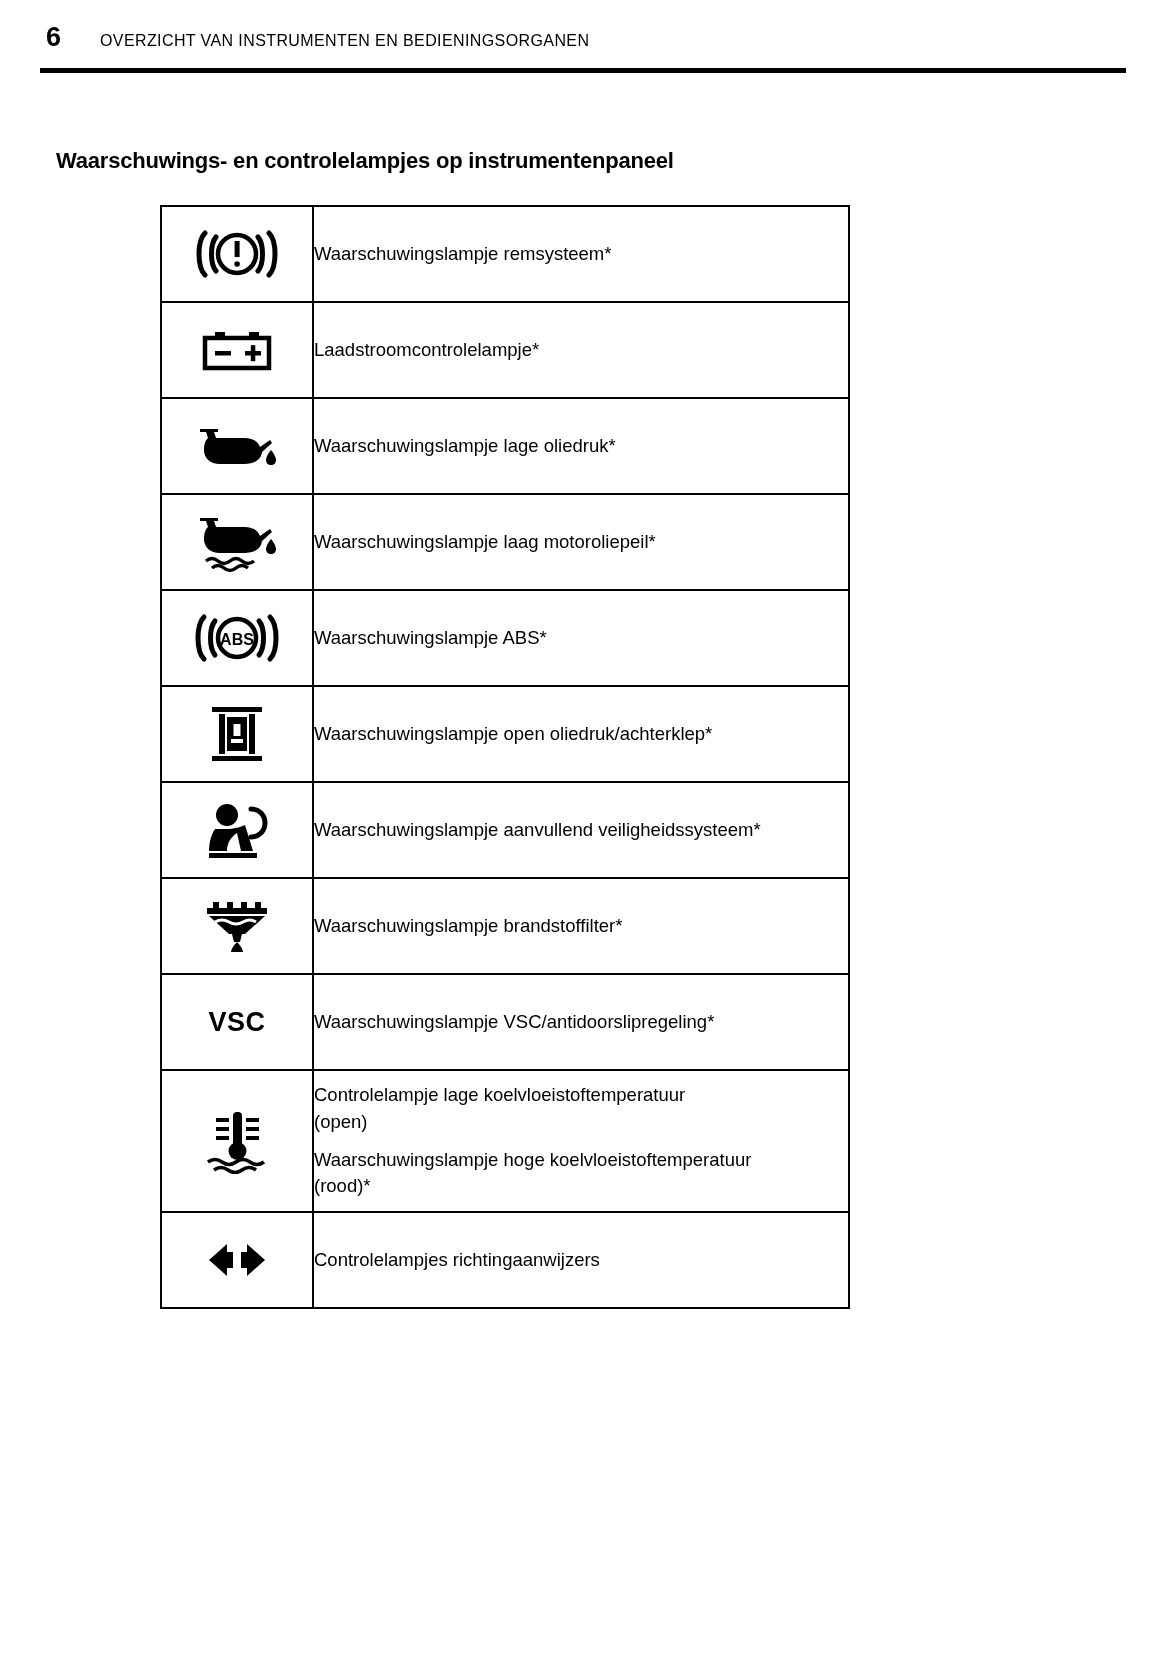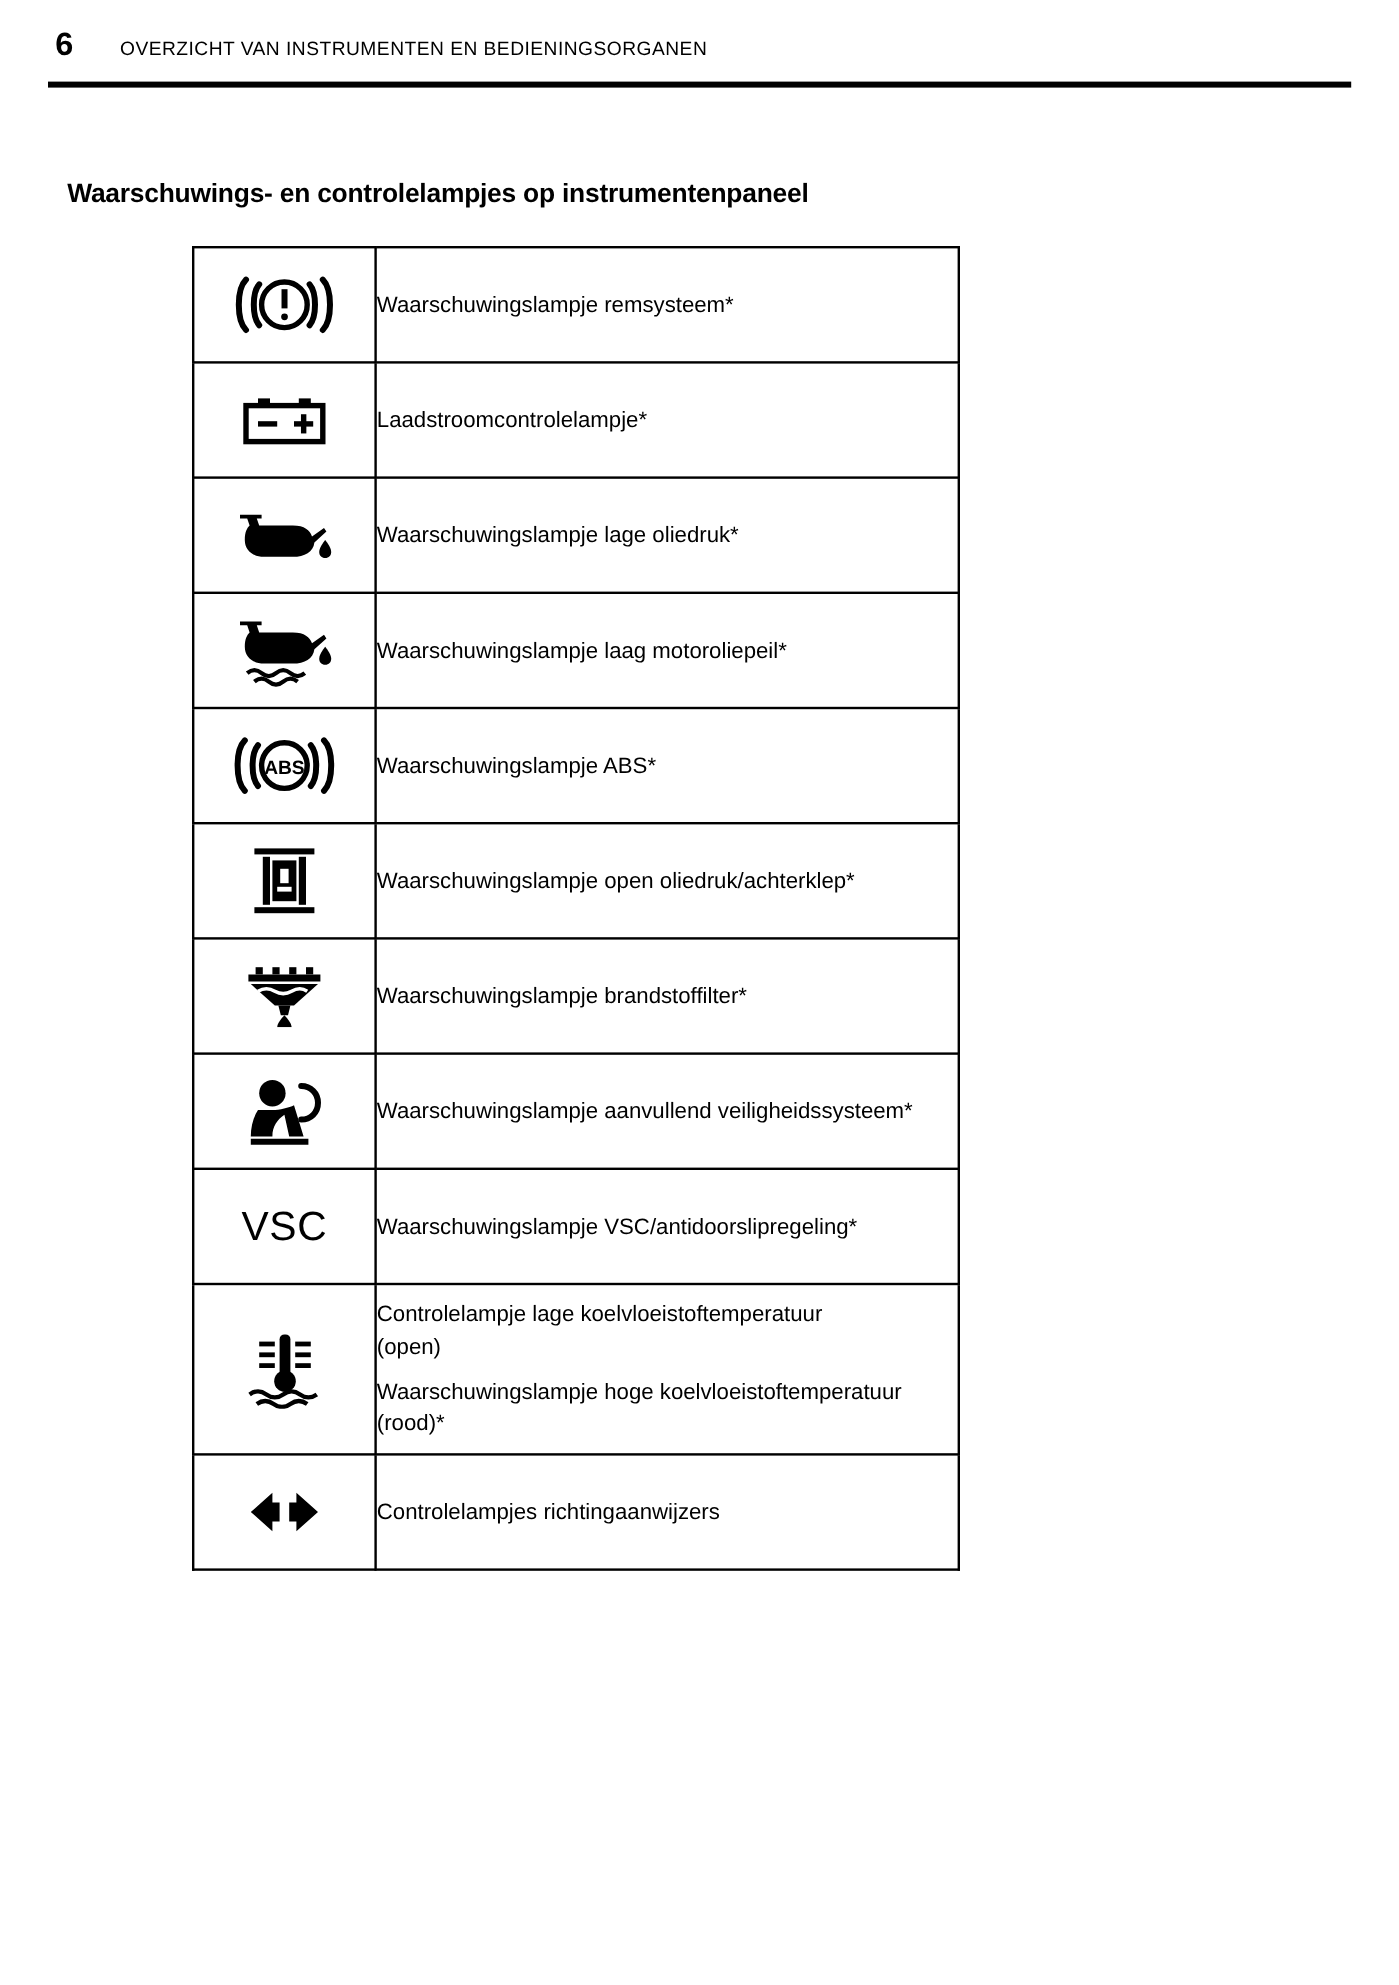--- a/index.html
+++ b/index.html
@@ -67,21 +67,21 @@
     font-weight: bold;
     letter-spacing: -0.2px;
     white-space: nowrap;
   }
 
   
   .sym-table {
     position: absolute;
     left: 160px;
     top: 205px;
-    width: 640px;
+    width: 690px;
     border-collapse: collapse;
     table-layout: fixed;
   }
   .sym-table td {
     border: 2px solid #000000;
     padding: 0;
     vertical-align: middle;
   }
   .cell-icon {
     width: 150px;
@@ -101,22 +101,22 @@
   .icon-box {
     display: flex;
     align-items: center;
     justify-content: center;
     height: 94px;
   }
   .icon-box-tall {
     height: 140px;
   }
   .vsc-text {
-    font-size: 34px;
-    font-weight: normal;
+    font-size: 27px;
+    font-weight: bold;
     letter-spacing: 0.5px;
   }
   .t-line { display: block; }
   .t-gap { height: 12px; }
 
   svg { display: block; }
 </style>
 </head>
 <body>
 
@@ -219,53 +219,53 @@
               <rect x="6" y="53" width="50" height="5" fill="#000"></rect>
               <rect x="13" y="11" width="6" height="40" fill="#000"></rect>
               <rect x="43" y="11" width="6" height="40" fill="#000"></rect>
               <rect x="21" y="14" width="20" height="34" fill="#000"></rect>
               <rect x="27.5" y="21" width="7" height="12" fill="#fff"></rect>
               <rect x="25" y="36" width="12" height="4" fill="#fff"></rect>
             </svg>
           </div>
         </td>
         <td class="cell-text">Waarschuwingslampje open oliedruk/achterklep*</td>
+      </tr>
+
+      <tr class="row-std">
+        <td class="cell-icon">
+          <div class="icon-box">
+            <svg width="72" height="58" viewBox="0 0 72 58">
+              <circle cx="26" cy="14" r="11" fill="#000"></circle>
+              <path d="M14 28 C10 34 8 42 8 50 L26 50 C26 42 30 36 36 32 L40 50 L52 50 L44 24 C40 26 32 28 26 28 Z" fill="#000"></path>
+              <path d="M50 8 C58 8 64 14 64 22 C64 30 58 36 50 36" stroke="#000" stroke-width="5" fill="none" stroke-linecap="round"></path>
+              <path d="M8 52 L56 52 L56 57 L8 57 Z" fill="#000"></path>
+            </svg>
+          </div>
+        </td>
+        <td class="cell-text">Waarschuwingslampje aanvullend veiligheidssysteem*</td>
       </tr>
 
       <tr class="row-std">
         <td class="cell-icon">
           <div class="icon-box">
             <svg width="76" height="52" viewBox="0 0 76 52">
               <path d="M8 8 L68 8 L68 14 L8 14 Z" fill="#000"></path>
               <rect x="14" y="2" width="6" height="6" fill="#000"></rect>
               <rect x="28" y="2" width="6" height="6" fill="#000"></rect>
               <rect x="42" y="2" width="6" height="6" fill="#000"></rect>
               <rect x="56" y="2" width="6" height="6" fill="#000"></rect>
               <path d="M10 16 L66 16 L46 34 L30 34 Z" fill="#000"></path>
               <path d="M16 22 q7 -4 14 0 q7 4 14 0 q7 -4 13 0" stroke="#fff" stroke-width="3" fill="none"></path>
               <path d="M33 34 L43 34 L41 42 L35 42 Z" fill="#000"></path>
               <path d="M38 42 C38 42 32 48 32 52 L44 52 C44 48 38 42 38 42 Z" fill="#000"></path>
             </svg>
           </div>
         </td>
         <td class="cell-text">Waarschuwingslampje brandstoffilter*</td>
-      </tr>
-
-      <tr class="row-std">
-        <td class="cell-icon">
-          <div class="icon-box">
-            <svg width="72" height="58" viewBox="0 0 72 58">
-              <circle cx="26" cy="14" r="11" fill="#000"></circle>
-              <path d="M14 28 C10 34 8 42 8 50 L26 50 C26 42 30 36 36 32 L40 50 L52 50 L44 24 C40 26 32 28 26 28 Z" fill="#000"></path>
-              <path d="M50 8 C58 8 64 14 64 22 C64 30 58 36 50 36" stroke="#000" stroke-width="5" fill="none" stroke-linecap="round"></path>
-              <path d="M8 52 L56 52 L56 57 L8 57 Z" fill="#000"></path>
-            </svg>
-          </div>
-        </td>
-        <td class="cell-text">Waarschuwingslampje aanvullend veiligheidssysteem*</td>
       </tr>
 
       <tr class="row-std">
         <td class="cell-icon">
           <div class="icon-box">
             <span class="vsc-text">VSC</span>
           </div>
         </td>
         <td class="cell-text">Waarschuwingslampje VSC/antidoorslipregeling*</td>
       </tr>

